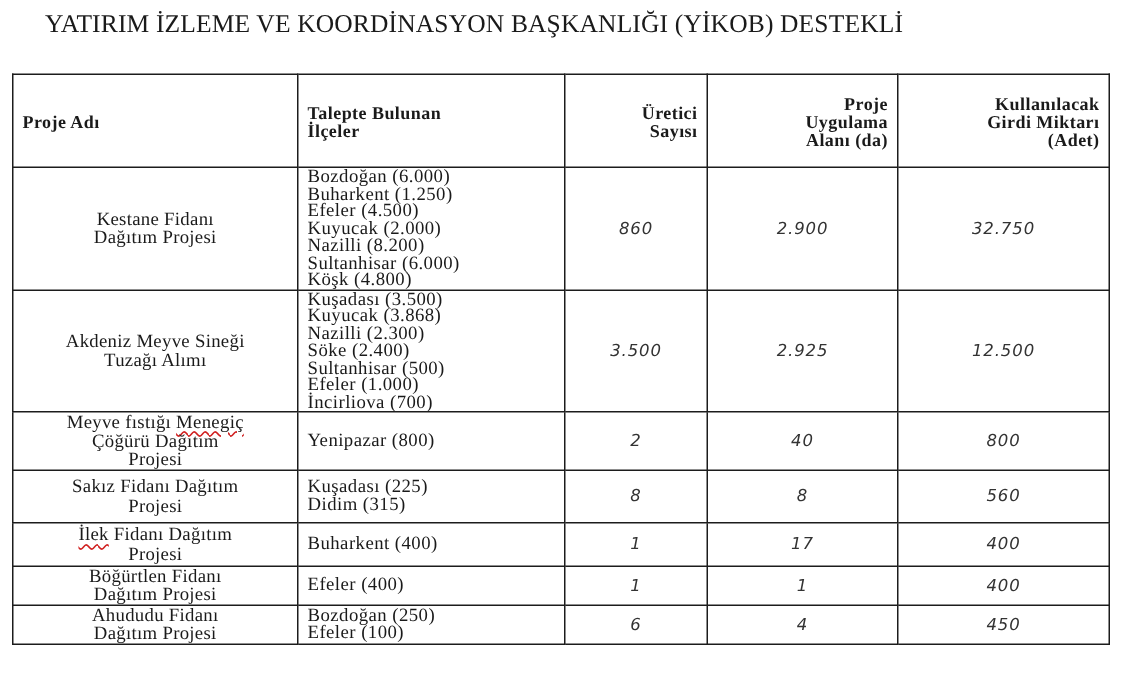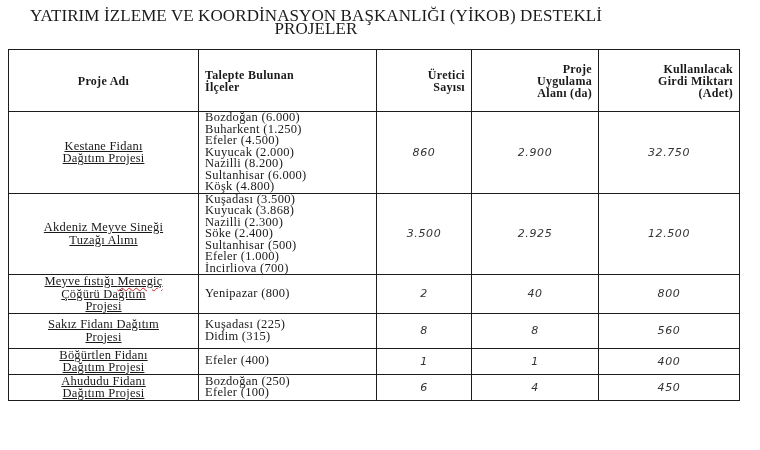--- a/index.html
+++ b/index.html
@@ -40,29 +40,28 @@
     padding: 0 6px;
     vertical-align: middle;
     overflow: hidden;
   }
   table.proj th {
     font-weight: bold;
     line-height: 12px;
     font-size: 12px;
     letter-spacing: 0.3px;
   }
-  th.c-name { text-align: center; }
+  th.c-name { text-align: left; }
   th.c-dist { text-align: left; padding-left: 8px; }
   th.c-num { text-align: right; }
   tr.hdr { height: 62px; }
   td.name {
     text-align: center;
     line-height: 12.5px;
     letter-spacing: 0.2px;
-    text-decoration: underline;
   }
   td.dist {
     text-align: left;
     padding-left: 7px;
     line-height: 11.5px;
     letter-spacing: 0.3px;
   }
   td.num {
     text-align: center;
     font-family: "DejaVu Sans", "Liberation Sans", sans-serif;
@@ -83,21 +82,20 @@
   tr.r3 { height: 35px; }
   tr.r4 { height: 29px; }
   tr.r5 { height: 24px; }
   tr.r6 { height: 26px; margin-top: 16px; }
 </style>
 </head>
 <body>
 
 <div class="doc-title">
   <div>YATIRIM İZLEME VE KOORDİNASYON BAŞKANLIĞI (YİKOB) DESTEKLİ</div>
-  <div>PROJELER</div>
 </div>
 
 <table class="proj">
   <colgroup>
     <col style="width:190px">
     <col style="width:178px">
     <col style="width:95px">
     <col style="width:127px">
     <col style="width:141px">
   </colgroup>
@@ -185,20 +183,32 @@
     </td>
     <td class="dist">
       <span class="dist-line">Kuşadası (225)</span>
       <span class="dist-line">Didim (315)</span>
     </td>
     <td class="num">8</td>
     <td class="num">8</td>
     <td class="num">560</td>
   </tr>
 
+  <tr class="r4">
+    <td class="name">
+      <div><span class="spell">İlek</span><span> Fidanı Dağıtım</span></div>
+      <div>Projesi</div>
+    </td>
+    <td class="dist">
+      <span class="dist-line">Buharkent (400)</span>
+    </td>
+    <td class="num">1</td>
+    <td class="num">17</td>
+    <td class="num">400</td>
+  </tr>
 
   <tr class="r5">
     <td class="name">
       <div>Böğürtlen Fidanı</div>
       <div>Dağıtım Projesi</div>
     </td>
     <td class="dist">
       <span class="dist-line">Efeler (400)</span>
     </td>
     <td class="num">1</td>

